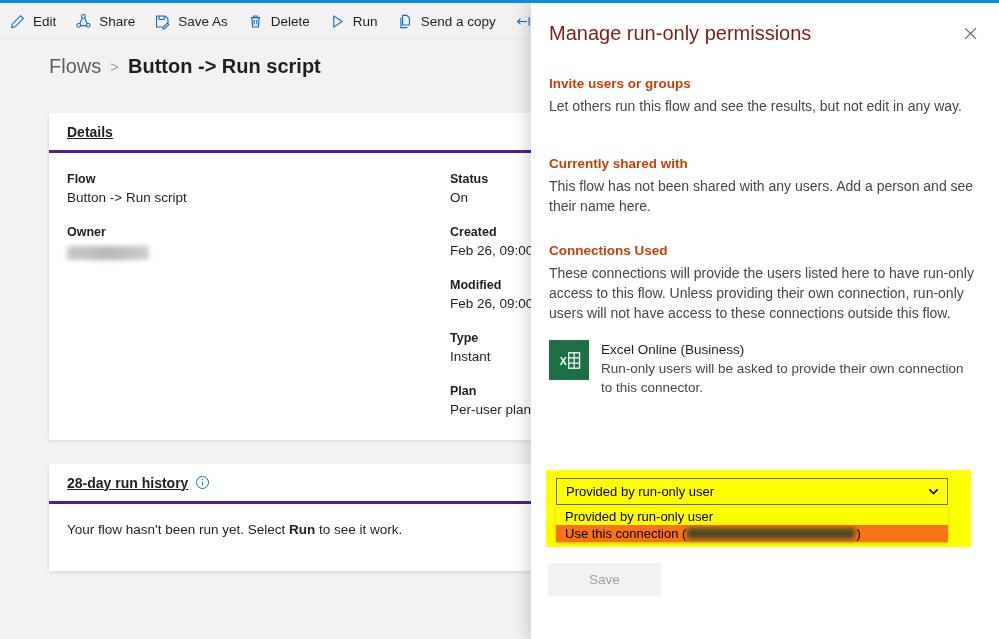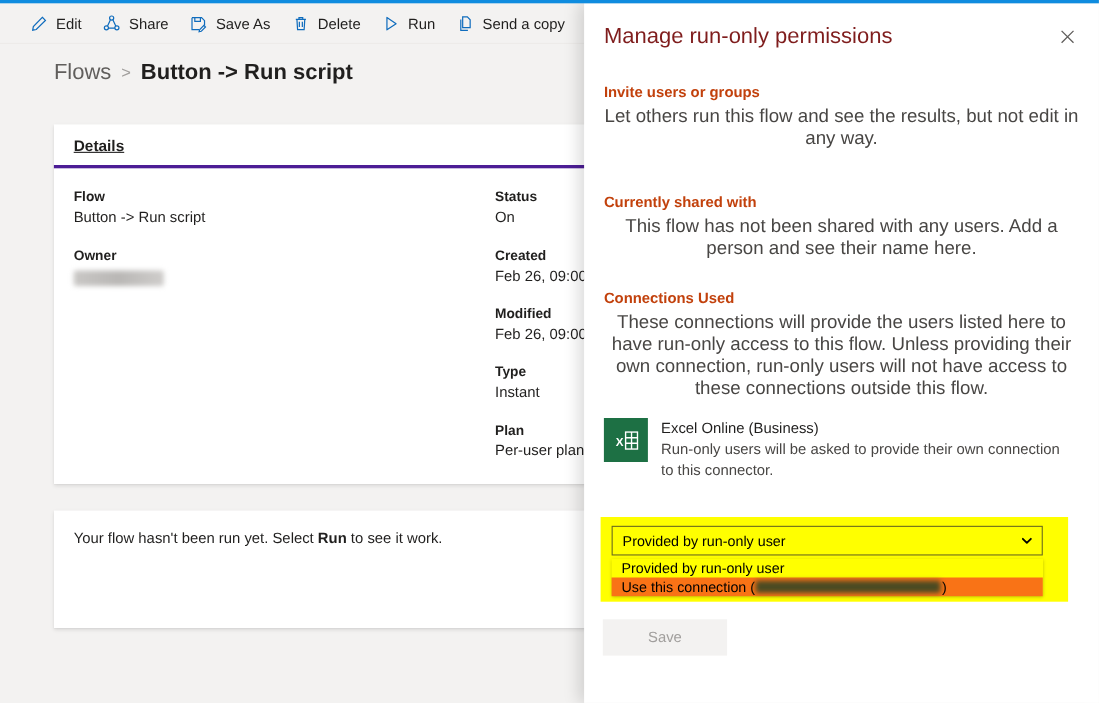--- a/index.html
+++ b/index.html
@@ -27,21 +27,20 @@
     width: 999px; height: 636px;
     background: #f3f2f1;
   }
 
   
   #commandbar {
     position: absolute; top: 0; left: 0;
     width: 999px; height: 37px;
     background: #f3f2f1;
     display: flex; align-items: center;
-    padding-left: 18px;
     gap: 1px;
     border-bottom: 1px solid #edebe9;
   }
   .cmd {
     display: flex; align-items: center; gap: 7px;
     height: 34px; padding: 0 9px;
     font-size: 13.5px; color: #201f1e;
     white-space: nowrap; cursor: pointer;
   }
   .cmd .ic { display: flex; align-items: center; color: #0f6cbd; width: 17px; height: 17px; }
@@ -110,21 +109,21 @@
   #panel-title { font-size: 20px; font-weight: 400; color: #7f1d1d; line-height: 28px; }
   #close-btn {
     width: 30px; height: 30px; display: flex; align-items: center; justify-content: center;
     cursor: pointer; color: #605e5c; background: transparent; border: none; padding: 0;
     margin-top: -1px; margin-right: -4px;
   }
   #close-btn svg { width: 13px; height: 13px; }
 
   #panel-body { padding: 0 18px; }
   .sec-title { font-size: 13.5px; font-weight: 700; color: #c2410c; margin-bottom: 5px; }
-  .sec-desc  { font-size: 17px; color: #484644; line-height: 20px; text-align: center; }
+  .sec-desc  { font-size: 14px; color: #484644; line-height: 20px; }
 
   #invite-input {
     width: 434px; height: 35px;
     border: 1px solid #323130; background: #fff;
     font-family: "Liberation Sans", sans-serif;
     font-size: 13.5px; color: #201f1e;
     padding: 0 10px; outline: none; display: block;
   }
   #invite-input::placeholder { color: #605e5c; }
 
@@ -315,20 +314,30 @@
         <div class="field">
           <div class="lbl">Plan</div>
           <div class="val">Per-user plan</div>
         </div>
       </div>
 
     </div>
   </div>
 
   <div class="card" id="history-card">
+    <div class="card-head">
+      <span>28-day run history</span>
+      <span class="info-icon">
+        <svg viewBox="0 0 20 20" fill="none" stroke="currentColor" stroke-width="1.3">
+          <circle cx="10" cy="10" r="8"></circle>
+            <path d="M10 9v5.2"></path>
+            <circle cx="10" cy="6.2" r=".9" fill="currentColor" stroke="none"></circle>
+        </svg>
+      </span>
+    </div>
     <div id="history-body">
       <span>Your flow hasn't been run yet. Select </span><b>Run</b><span> to see it work.</span>
     </div>
   </div>
 
 </div>
 
 <div id="panel">
 
   <div id="panel-head">

